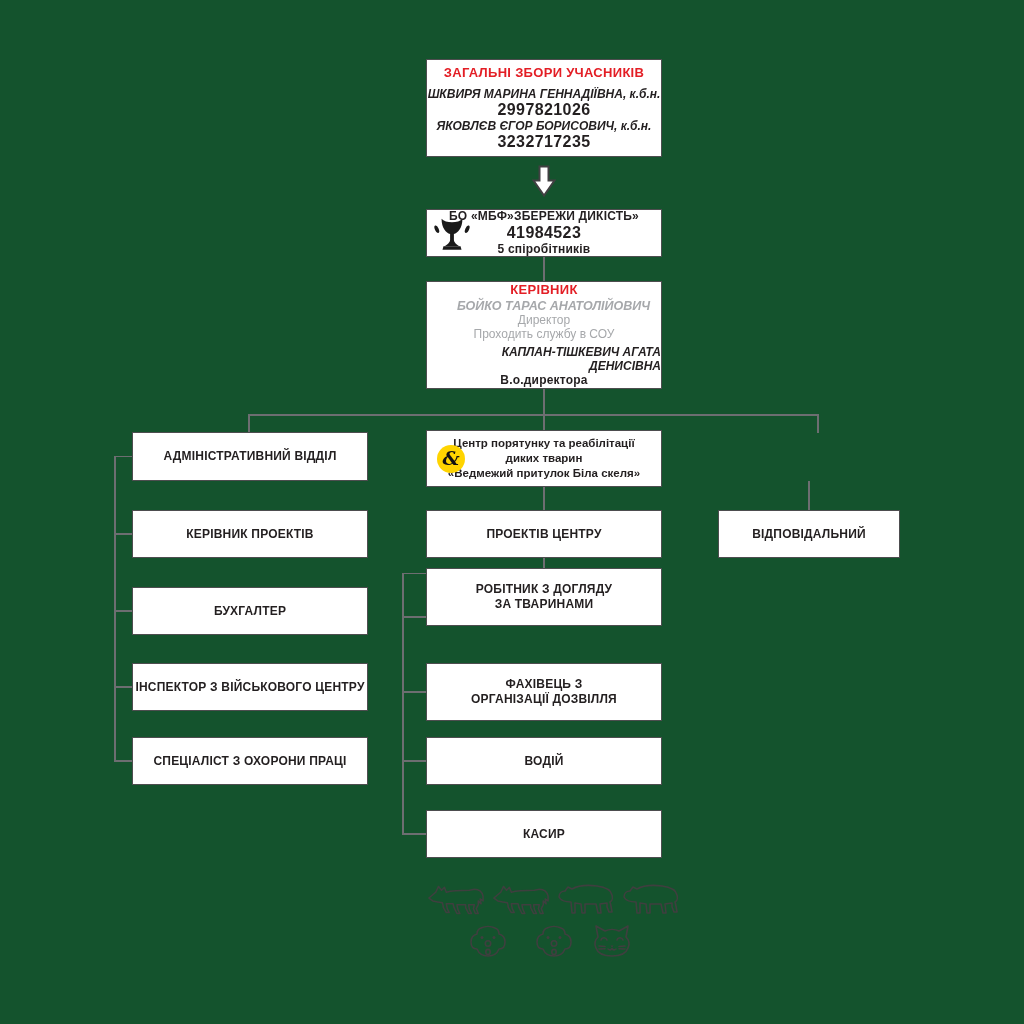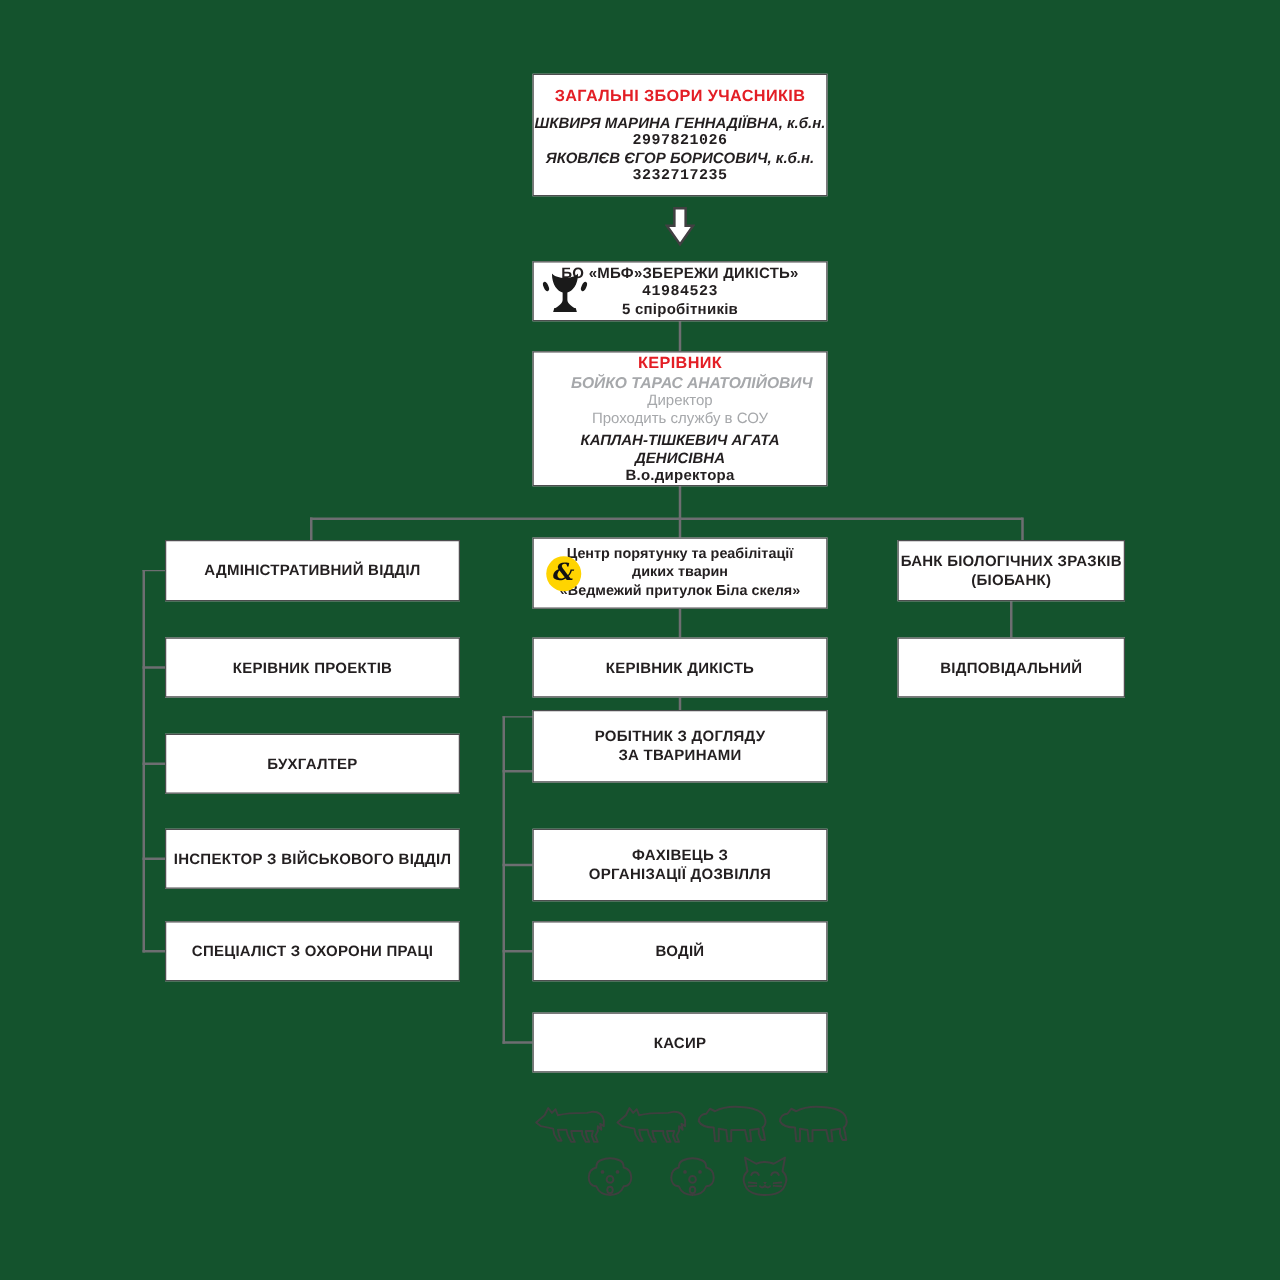--- a/index.html
+++ b/index.html
@@ -14,22 +14,22 @@
   .box{
     position:absolute; background:#fff; border:1.4px solid var(--border);
     box-sizing:border-box; display:flex; flex-direction:column;
     align-items:center; justify-content:center; text-align:center;
   }
   .cap{
     font-weight:700; font-size:12px; line-height:15px; color:var(--black-text);
     letter-spacing:.2px;
   }
   .red-title{ font-weight:700; font-size:13px; color:var(--red); letter-spacing:.3px;}
-  .name-it{ font-weight:700; font-style:italic; font-size:12px; color:var(--black-text);}
-  .num{ font-weight:700; font-size:12px; color:var(--black-text); letter-spacing:.4px;font-family:Liberation Mono, monospace;}
+  .name-it{ font-weight:700; font-style:italic; font-size:12px; color:var(--black-text);text-align:right;}
+  .num{ font-weight:700; font-size:16px; color:var(--black-text); letter-spacing:.4px;}
   .gray-it{ font-weight:700; font-style:italic; font-size:12.5px; color:var(--gray-text);margin-left:19px;}
   .gray-rg{ font-weight:400; font-size:12px; color:var(--gray-text);}
   .center-lbl{ font-weight:700; font-size:11.5px; line-height:15px; color:var(--black-text);}
   .cline{ position:absolute; background:var(--line);}
   .badge{
     position:absolute; left:10px; top:14px; width:28px; height:28px;
     border-radius:50%; background:var(--yellow);
     display:flex; align-items:center; justify-content:center;
   }
   .badge span{
@@ -113,40 +113,36 @@
 
   <div class="box" style="left:426px;top:430px;width:236px;height:57px">
     <div class="badge">
         <span>&amp;</span>
       </div>
     <span class="center-lbl">Центр порятунку та реабілітації</span>
     <span class="center-lbl">диких тварин</span>
     <span class="center-lbl">«Ведмежий притулок Біла скеля»</span>
   </div>
 
-  <div class="box" style="left:718px;top:432px;width:182px;height:49px">
-    <span class="cap">БАНК БІОЛОГІЧНИХ ЗРАЗКІВ</span>
-    <span class="cap">(БІОБАНК)</span>
-  </div>
 
   <div class="box" style="left:132px;top:510px;width:236px;height:48px">
     <span class="cap">КЕРІВНИК ПРОЕКТІВ</span>
   </div>
   <div class="box" style="left:132px;top:587px;width:236px;height:48px">
     <span class="cap">БУХГАЛТЕР</span>
   </div>
   <div class="box" style="left:132px;top:663px;width:236px;height:48px">
-    <span class="cap">ІНСПЕКТОР З ВІЙСЬКОВОГО ВІДДІЛ</span>
+    <span class="cap">ІНСПЕКТОР З ВІЙСЬКОВОГО ЦЕНТРУ</span>
   </div>
   <div class="box" style="left:132px;top:737px;width:236px;height:48px">
     <span class="cap">СПЕЦІАЛІСТ З ОХОРОНИ ПРАЦІ</span>
   </div>
 
   <div class="box" style="left:426px;top:510px;width:236px;height:48px">
-    <span class="cap">КЕРІВНИК ДИКІСТЬ</span>
+    <span class="cap">ПРОЕКТІВ ЦЕНТРУ</span>
   </div>
   <div class="box" style="left:426px;top:568px;width:236px;height:58px">
     <span class="cap">РОБІТНИК З ДОГЛЯДУ</span>
     <span class="cap">ЗА ТВАРИНАМИ</span>
   </div>
   <div class="box" style="left:426px;top:663px;width:236px;height:58px">
     <span class="cap">ФАХІВЕЦЬ З</span>
     <span class="cap">ОРГАНІЗАЦІЇ ДОЗВІЛЛЯ</span>
   </div>
   <div class="box" style="left:426px;top:737px;width:236px;height:48px">

